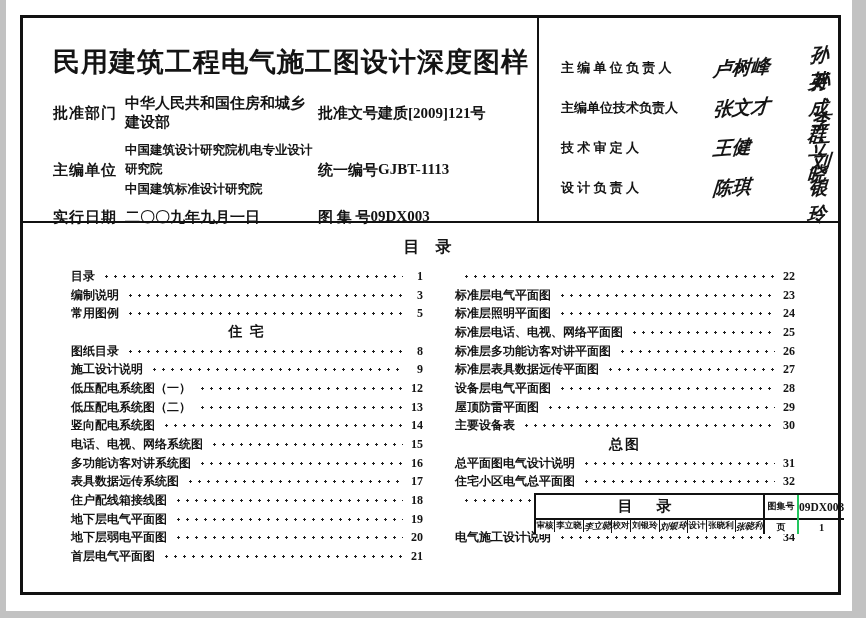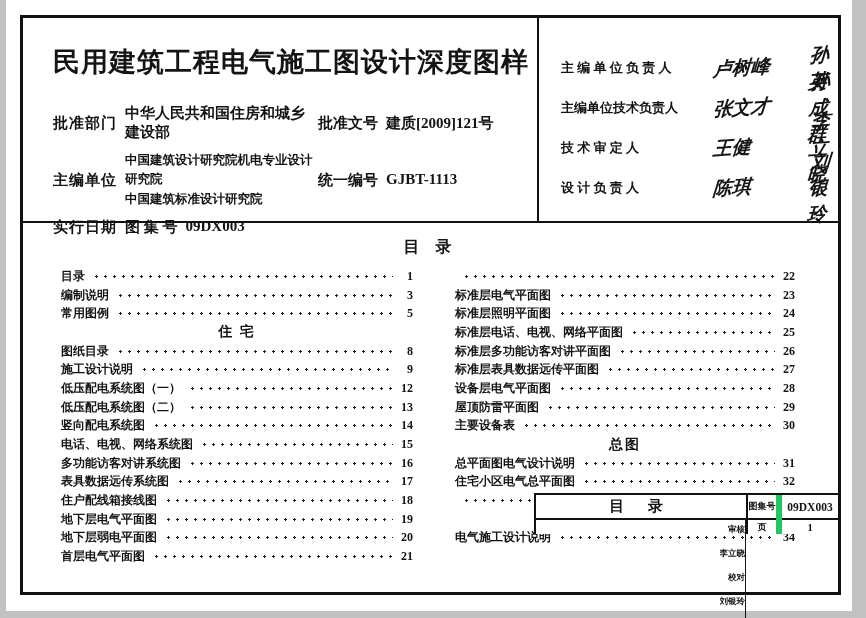--- a/index.html
+++ b/index.html
@@ -8,63 +8,63 @@
     background:#c2c2c2;
     font-family:"Liberation Serif","DejaVu Serif",serif;
     color:#141414;
   }
   .page{position:absolute;left:6px;top:0;width:846px;height:611px;background:#ffffff;}
   .frame{position:absolute;left:14px;top:15px;width:815px;height:574px;border:3px solid #111;}
   
   .top-band{display:flex;height:203px;border-bottom:2px solid #111;}
   .header-left{width:516px;border-right:2px solid #111;position:relative;box-sizing:border-box;padding:0 13px 0 30px;}
   .doc-title{margin-top:26px;text-align:center;font-size:27px;font-weight:bold;letter-spacing:1px;white-space:nowrap;}
-  .fields{margin-top:24px;}
+  .fields{margin-top:14px;}
   .f-row{display:flex;align-items:center;margin-bottom:9px;font-size:15px;font-weight:600;}
   .f-label{width:72px;flex:0 0 72px;letter-spacing:1px;}
   .f-value{flex:1;}
   .f-value.two-line{font-size:12.5px;line-height:1.55;font-weight:600;}
-  .f-right{flex:0 0 206px;display:flex;gap:8px;white-space:nowrap;}
+  .f-right{flex:0 0 206px;display:flex;white-space:nowrap;}
   
   .header-right{flex:1;padding:30px 0 0 22px;box-sizing:border-box;}
   .sig-row{display:flex;align-items:center;height:40px;}
   .sig-label{flex:0 0 152px;font-size:13px;font-weight:600;white-space:nowrap;}
   .hand{display:inline-block;font-weight:bold;font-style:italic;transform:rotate(-4deg) skewX(-8deg);}
   .sig-name{flex:0 0 96px;font-size:19px;}
   .sig-name2{flex:1;font-size:19px;}
   
   .main-area{position:relative;height:311px;}
   .toc-heading{position:absolute;top:14px;left:0;width:100%;text-align:center;
     font-size:16px;font-weight:bold;letter-spacing:6px;}
   .toc-col{position:absolute;top:44px;}
-  .toc-col.left{left:38px;width:352px;}
+  .toc-col.left{left:48px;width:352px;}
   .toc-col.right{left:432px;width:340px;}
   .toc-row{display:flex;align-items:center;height:18.7px;font-size:12px;font-weight:600;}
   .toc-row .t{white-space:nowrap;}
   .toc-row .dots{flex:1;height:100%;margin:0 4px 0 7px;
     background-image:radial-gradient(circle,#1c1c1c 1.1px,rgba(0,0,0,0) 1.3px);
     background-size:9px 9px;background-position:left center;background-repeat:repeat-x;}
   .toc-row .p{min-width:16px;text-align:right;}
   .toc-section{height:18.7px;text-align:center;font-size:14px;font-weight:bold;letter-spacing:2px;
     display:flex;align-items:center;justify-content:center;}
   
   .tb{position:absolute;right:0;bottom:0;width:304px;height:41px;background:#fff;
     border-top:2px solid #111;border-left:2px solid #111;display:flex;box-sizing:border-box;}
   .tb-main{flex:0 0 212px;display:flex;flex-direction:column;border-right:2px solid #111;box-sizing:border-box;}
   .tb-title{flex:1;display:flex;align-items:center;justify-content:center;
     font-size:15px;font-weight:bold;letter-spacing:10px;border-bottom:2px solid #111;}
-  .tb-sigrow{height:14px;display:flex;align-items:flex-end;font-size:8.5px;font-weight:600;flex-direction:column;}
+  .tb-sigrow{height:14px;display:flex;align-items:flex-start;font-size:8.5px;font-weight:600;}
   .tb-cell{display:flex;align-items:center;justify-content:center;border-right:1px solid #111;
     overflow:hidden;white-space:nowrap;box-sizing:border-box;}
   .tb-cell.lab{flex:0 0 19px;}
   .tb-cell.nam{flex:0 0 29px;}
   .tb-cell.sg{flex:1;}
   .tb-cell.sg .hand{font-size:9px;}
   .tb-cell:last-child{border-right:none;}
-  .tb-mid{flex:0 0 34px;display:flex;flex-direction:column;border-right:6px solid #22c55e;box-sizing:border-box;}
+  .tb-mid{flex:0 0 34px;display:flex;flex-direction:column;border-right:2px solid #22c55e;box-sizing:border-box;}
   .tb-mid .top,.tb-val .top{flex:1;display:flex;align-items:center;justify-content:center;border-bottom:2px solid #111;}
   .tb-mid .bot,.tb-val .bot{height:14px;display:flex;align-items:center;justify-content:center;}
   .tb-mid{font-size:9px;font-weight:600;}
   .tb-val{flex:1;display:flex;flex-direction:column;font-weight:bold;}
   .tb-val .top{font-size:11.5px;}
   .tb-val .bot{font-size:10.5px;}
 </style>
 </head>
 <body>
 
@@ -93,20 +93,21 @@
               <span>中国建筑标准设计研究院</span>
             </span>
             <span class="f-right">
               <span>统一编号</span>
               <span>GJBT-1113</span>
             </span>
           </div>
 
           <div class="f-row">
             <span class="f-label">实行日期</span>
+            <span class="f-value">二〇〇九年九月一日</span>
             <span class="f-right">
               <span>图 集 号</span>
               <span>09DX003</span>
             </span>
           </div>
 
         </div>
       </div>
 
       <div class="header-right" id="sig-panel">

